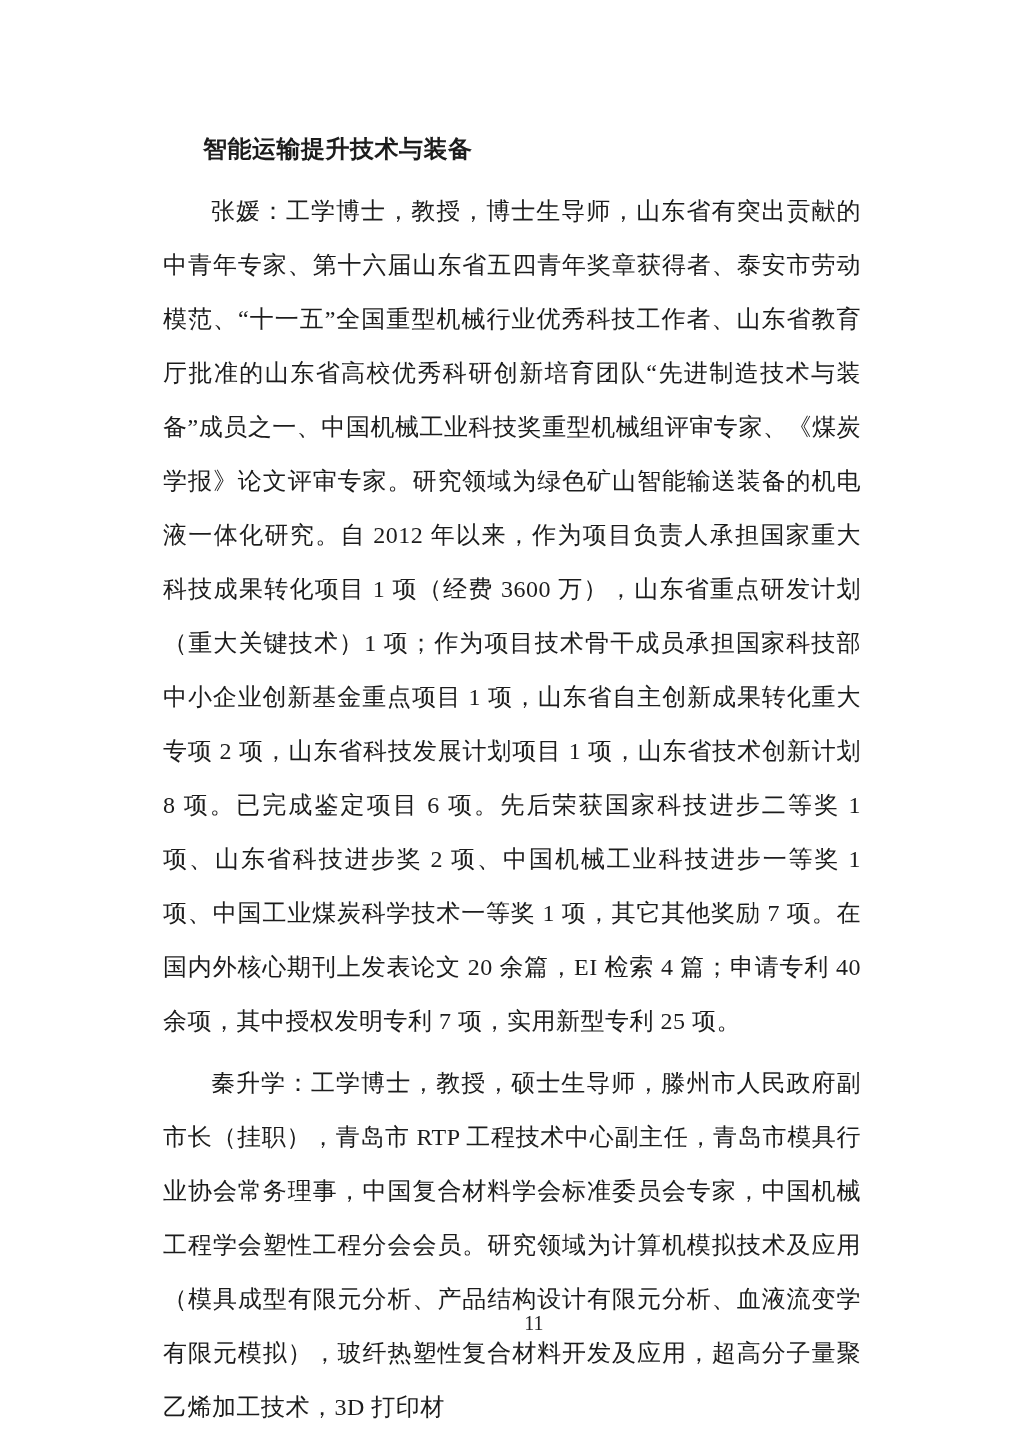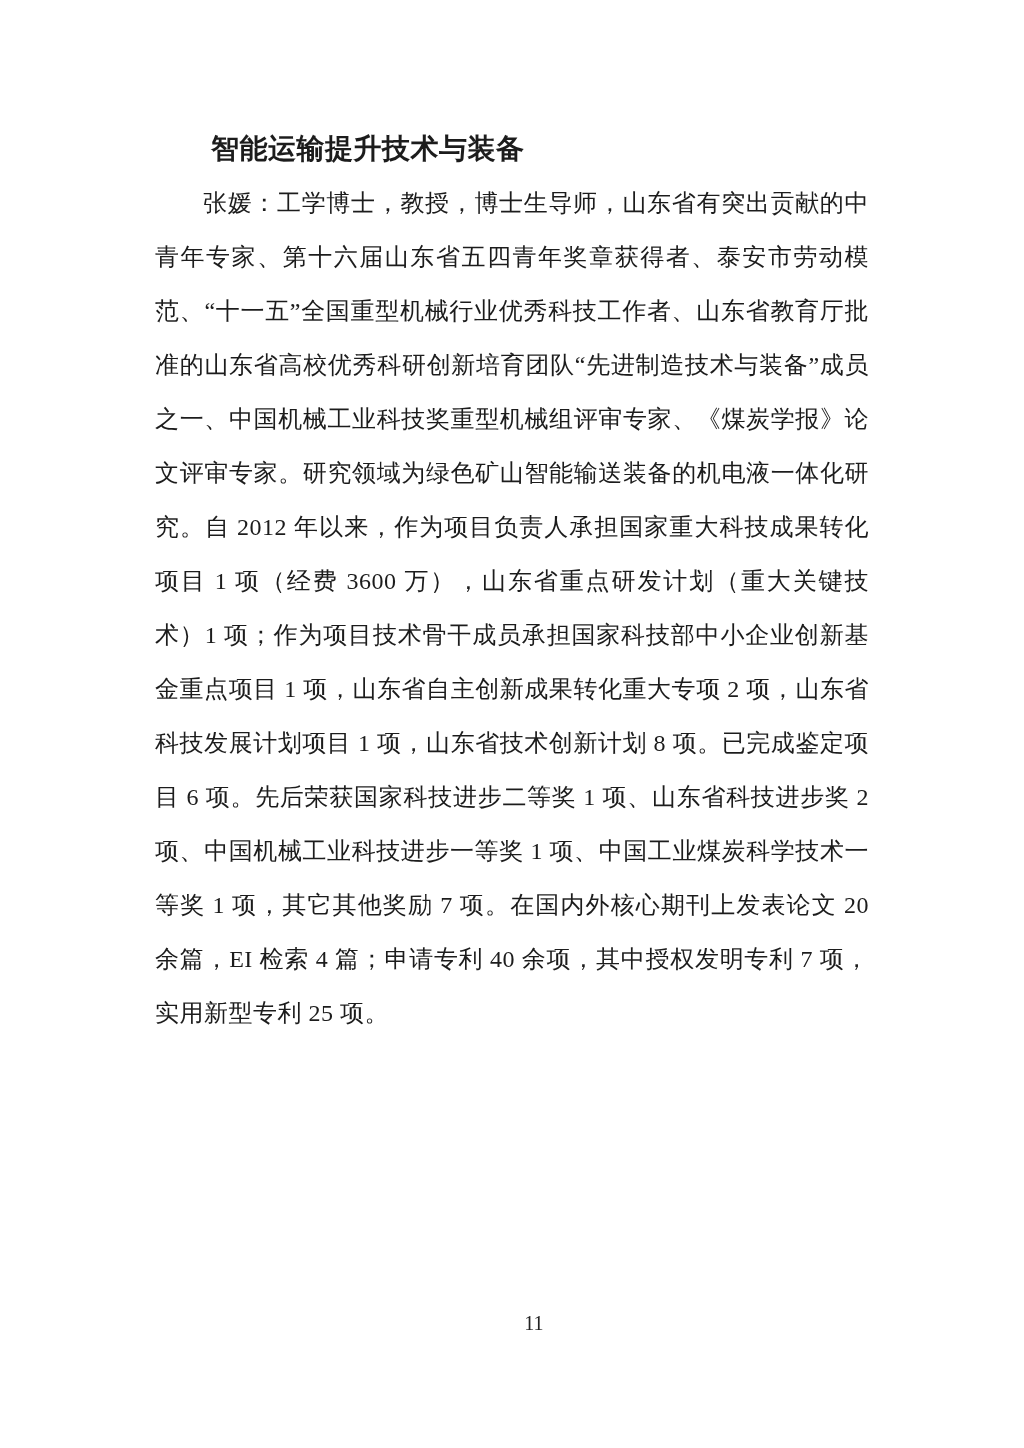--- a/index.html
+++ b/index.html
@@ -26,28 +26,28 @@
     top: 122px;
     width: 714px;
     font-size: 24px;
     line-height: 54px;
     text-align: justify;
     text-justify: inter-character;
     letter-spacing: 0.5px;
   }
   .section-heading {
     margin: 0;
-    font-size: 28px;
+    font-size: 24px;
     font-weight: bold;
     line-height: 54px;
     text-indent: 2em;
     text-align: left;
   }
   .para {
-    margin: 0;
+    margin: 8px;
     text-indent: 2em;
   }
   .page-number {
     position: absolute;
     top: 1308px;
     left: 0;
     width: 1024px;
     text-align: center;
     font-size: 20px;
     line-height: 30px;
@@ -58,17 +58,18 @@
 </head>
 <body>
 
 <div class="doc-page">
 
   <div class="body-text">
     <h1 class="section-heading">智能运输提升技术与装备</h1>
 
     <p class="para">张媛：工学博士，教授，博士生导师，山东省有突出贡献的中青年专家、第十六届山东省五四青年奖章获得者、泰安市劳动模范、“十一五”全国重型机械行业优秀科技工作者、山东省教育厅批准的山东省高校优秀科研创新培育团队“先进制造技术与装备”成员之一、中国机械工业科技奖重型机械组评审专家、《煤炭学报》论文评审专家。研究领域为绿色矿山智能输送装备的机电液一体化研究。自 2012 年以来，作为项目负责人承担国家重大科技成果转化项目 1 项（经费 3600 万），山东省重点研发计划（重大关键技术）1 项；作为项目技术骨干成员承担国家科技部中小企业创新基金重点项目 1 项，山东省自主创新成果转化重大专项 2 项，山东省科技发展计划项目 1 项，山东省技术创新计划 8 项。已完成鉴定项目 6 项。先后荣获国家科技进步二等奖 1 项、山东省科技进步奖 2 项、中国机械工业科技进步一等奖 1 项、中国工业煤炭科学技术一等奖 1 项，其它其他奖励 7 项。在国内外核心期刊上发表论文 20 余篇，EI 检索 4 篇；申请专利 40 余项，其中授权发明专利 7 项，实用新型专利 25 项。</p>
 
+    <p class="para">秦升学：工学博士，教授，硕士生导师，滕州市人民政府副市长（挂职），青岛市 RTP 工程技术中心副主任，青岛市模具行业协会常务理事，中国复合材料学会标准委员会专家，中国机械工程学会塑性工程分会会员。研究领域为计算机模拟技术及应用（模具成型有限元分析、产品结构设计有限元分析、血液流变学有限元模拟），玻纤热塑性复合材料开发及应用，超高分子量聚乙烯加工技术，3D 打印材</p>
   </div>
 
   <div class="page-number">11</div>
 
 </div>
 
 </body></html>

